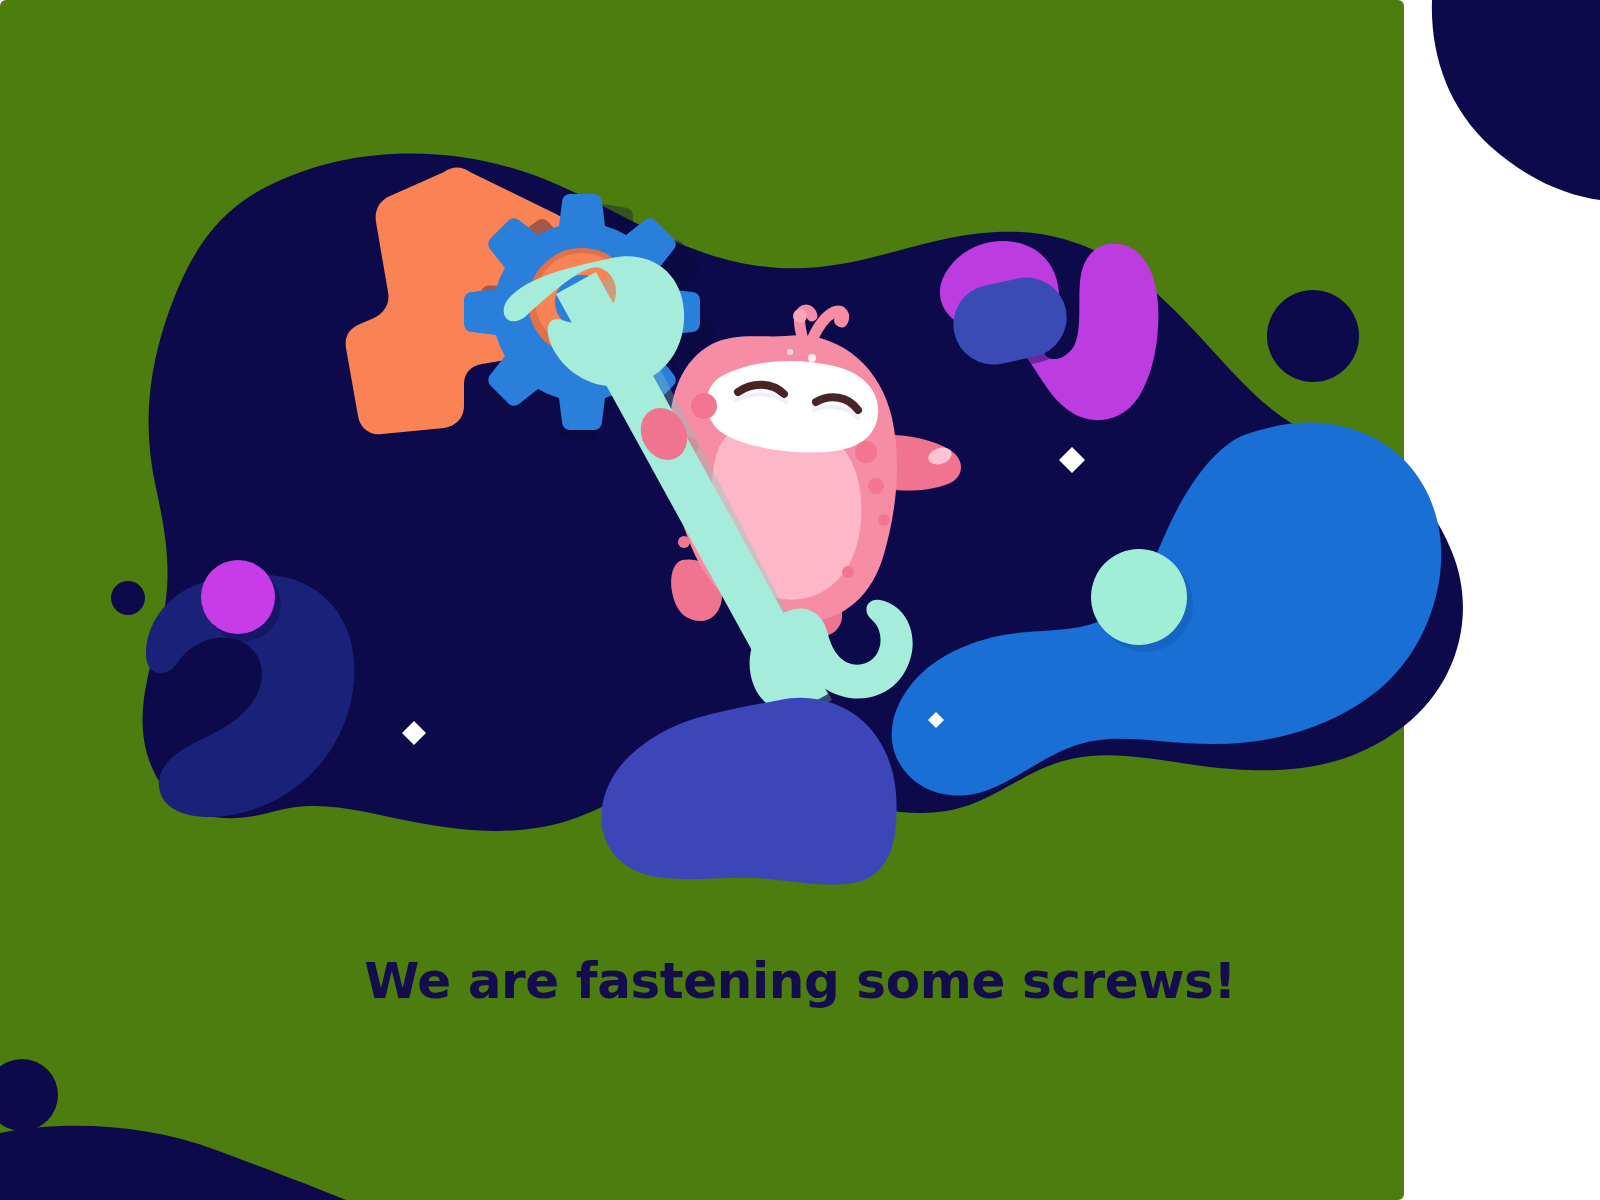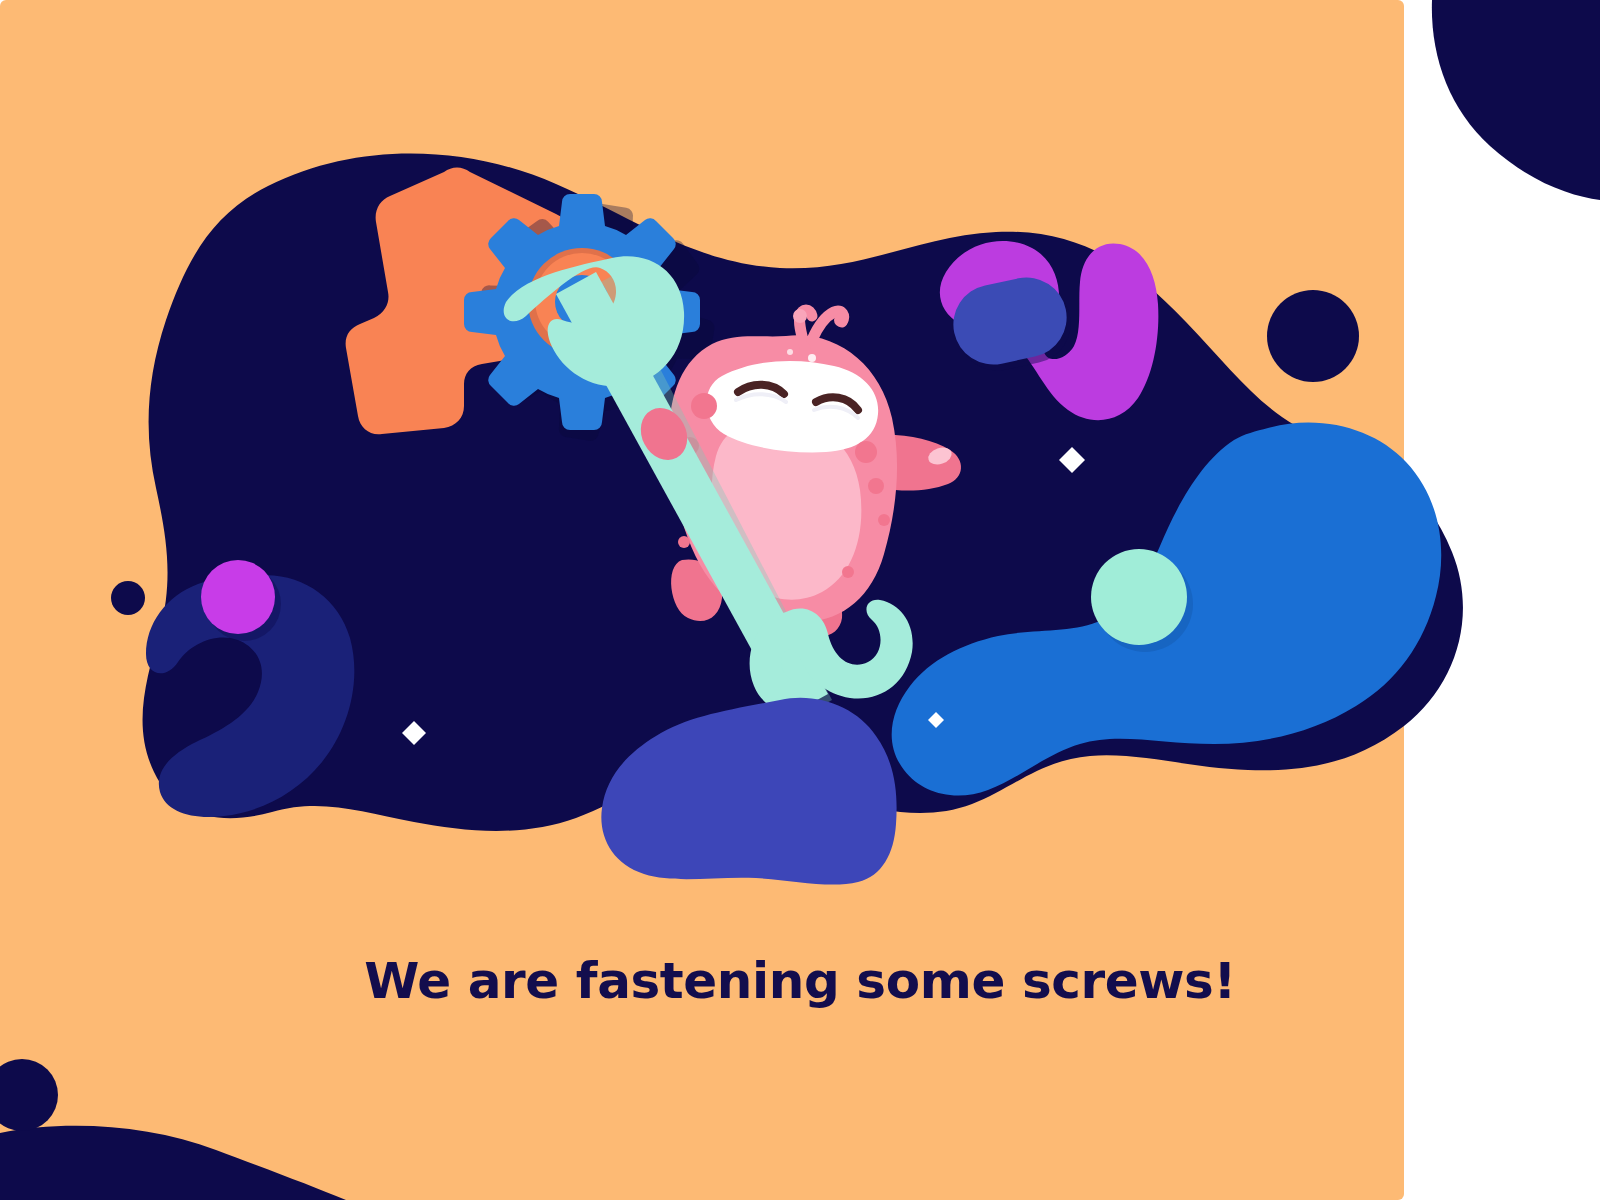--- a/index.html
+++ b/index.html
@@ -9,21 +9,21 @@
   body {
     width: 1600px;
     height: 1200px;
     overflow: hidden;
     font-family: "Liberation Sans", sans-serif;
   }
   #page {
     position: relative;
     width: 1404px;
     height: 1200px;
-    background: #fdba74;
+    background: #4d7c0f;
     border-radius: 6px;
   }
   #illustration-stage {
     position: absolute;
     inset: 0;
     width: 1600px;
     height: 1200px;
   }
   #illustration-stage svg {
     display: block;

